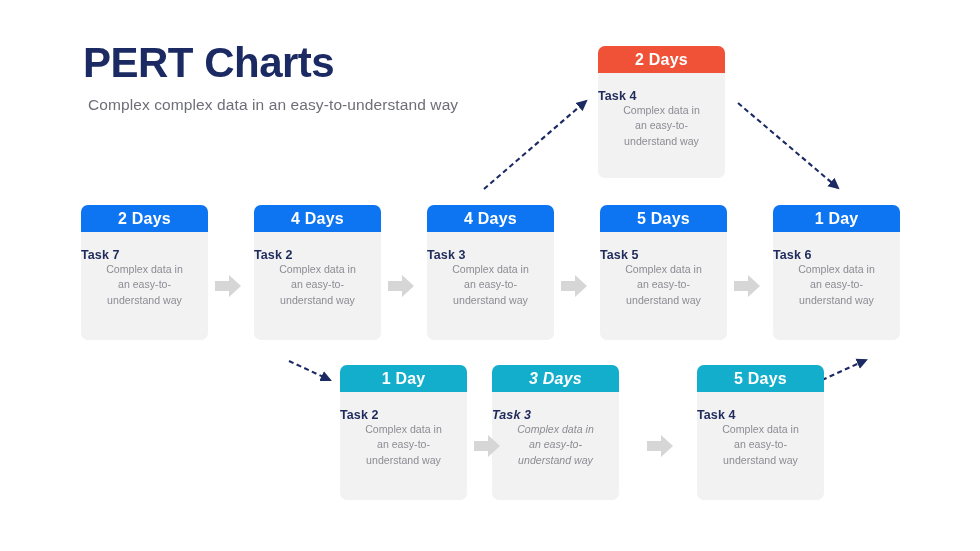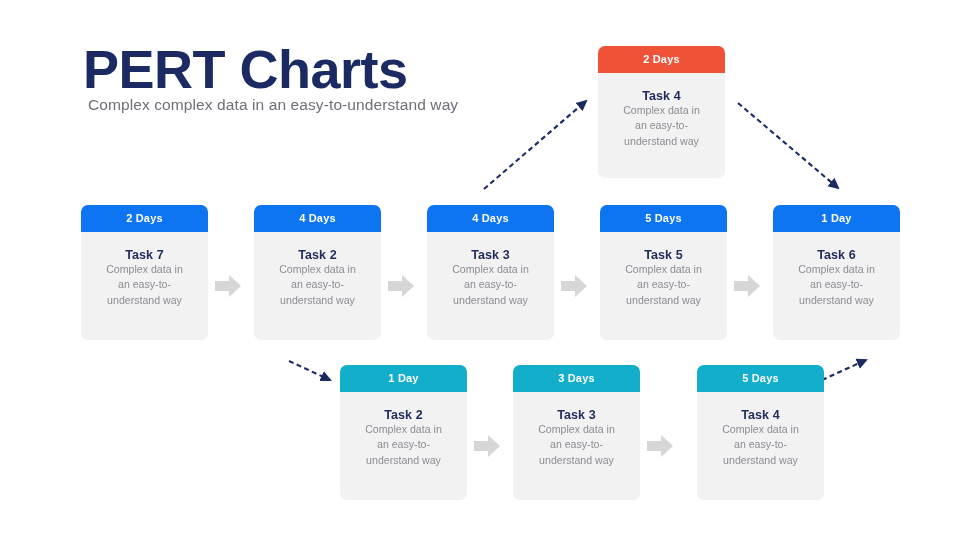--- a/index.html
+++ b/index.html
@@ -8,52 +8,52 @@
     background:#ffffff;
     font-family:"Liberation Sans", sans-serif;
     overflow:hidden;
     position:relative;
   }
   #stage{position:absolute;left:0;top:0;width:980px;height:551px;}
 
   
   #page-title{
     position:absolute;left:83px;top:40px;
-    font-size:54px;font-weight:bold;letter-spacing:-0.5px;
+    font-size:42px;font-weight:bold;letter-spacing:-0.5px;
     color:#1B2A63;line-height:1.1;
   }
   #page-subtitle{
     position:absolute;left:88px;top:96px;
     font-size:15.5px;color:#6E6E78;letter-spacing:0.1px;
   }
 
   
   .card{
     position:absolute;
     width:127px;
     background:#F2F2F2;
     border-radius:7px;
     overflow:hidden;
     box-sizing:border-box;
   }
   .card-header{
     height:27px;
     line-height:27px;
     text-align:center;
-    font-size:11px;
+    font-size:16px;
     font-weight:bold;
     color:#ffffff;
     letter-spacing:0.2px;
   }
   .card-header.blue{background:#0D74F2;}
   .card-header.red{background:#EF5237;}
   .card-header.teal{background:#12AECB;}
 
   .card-title{
-    text-align:center;
+    text-align:left;
     font-size:12.5px;
     font-weight:bold;
     color:#1F2B5B;
     margin-top:16px;
     letter-spacing:0.1px;
   }
   .card-desc{
     text-align:center;
     font-size:10.6px;
     color:#8C8C94;
@@ -149,21 +149,21 @@
   </div>
 
   <div class="card" style="left:340px;top:365px;height:135px;">
     <div class="card-header teal">1 Day</div>
     <div class="card-title">Task 2</div>
     <div class="card-desc">Complex data in
 an easy-to-
 understand way</div>
   </div>
 
-  <div class="card" style="left:513px;top:365px;height:135px;">
+  <div class="card" style="left:492px;top:365px;height:135px;font-style:italic;">
     <div class="card-header teal">3 Days</div>
     <div class="card-title">Task 3</div>
     <div class="card-desc">Complex data in
 an easy-to-
 understand way</div>
   </div>
 
   <div class="card" style="left:697px;top:365px;height:135px;">
     <div class="card-header teal">5 Days</div>
     <div class="card-title">Task 4</div>

